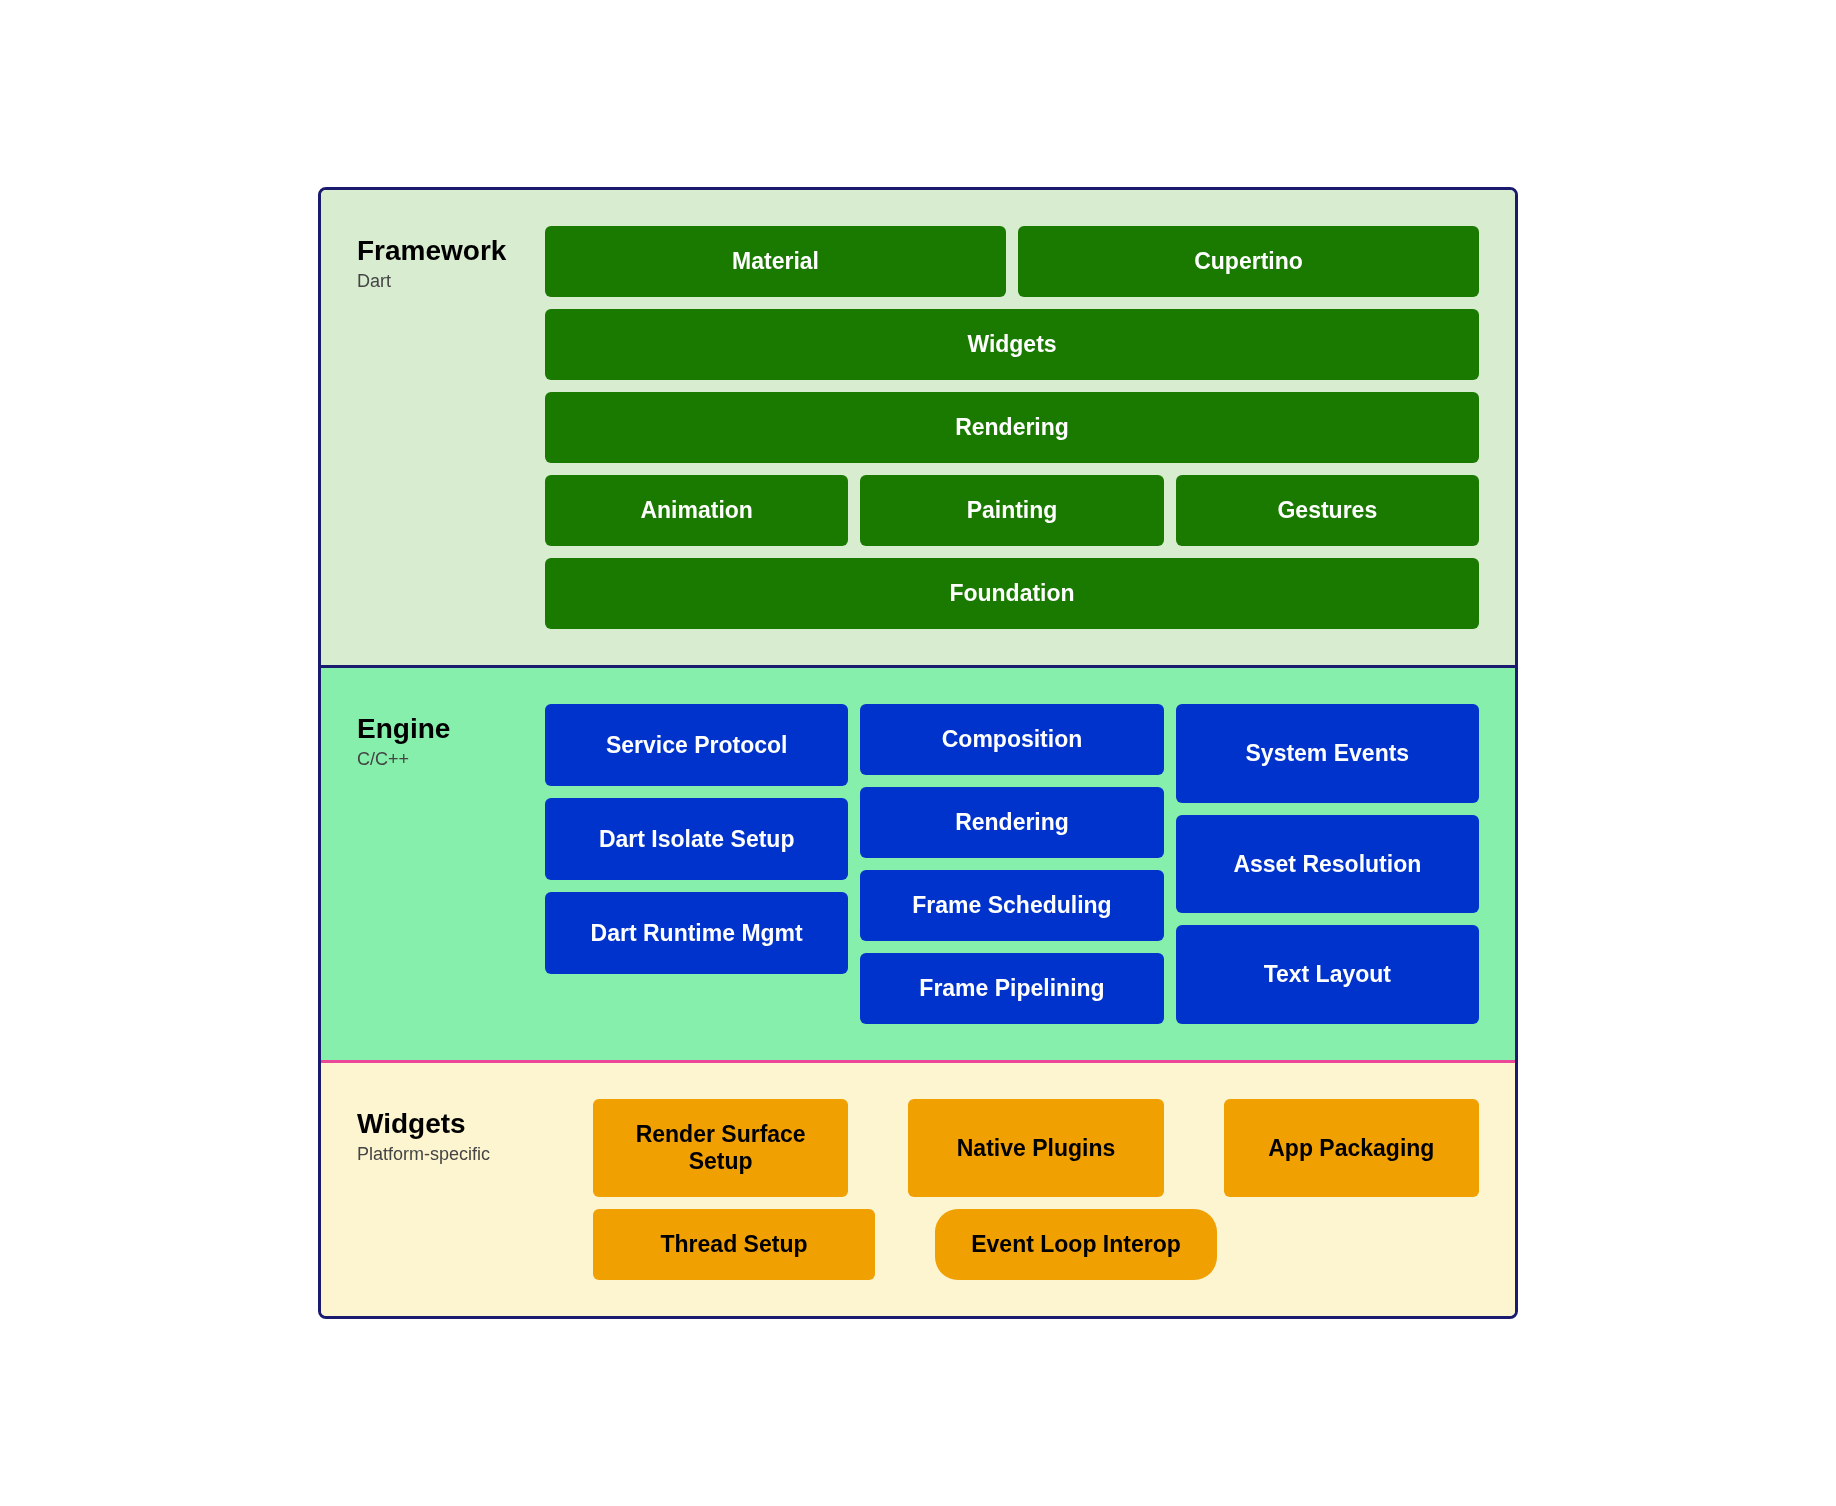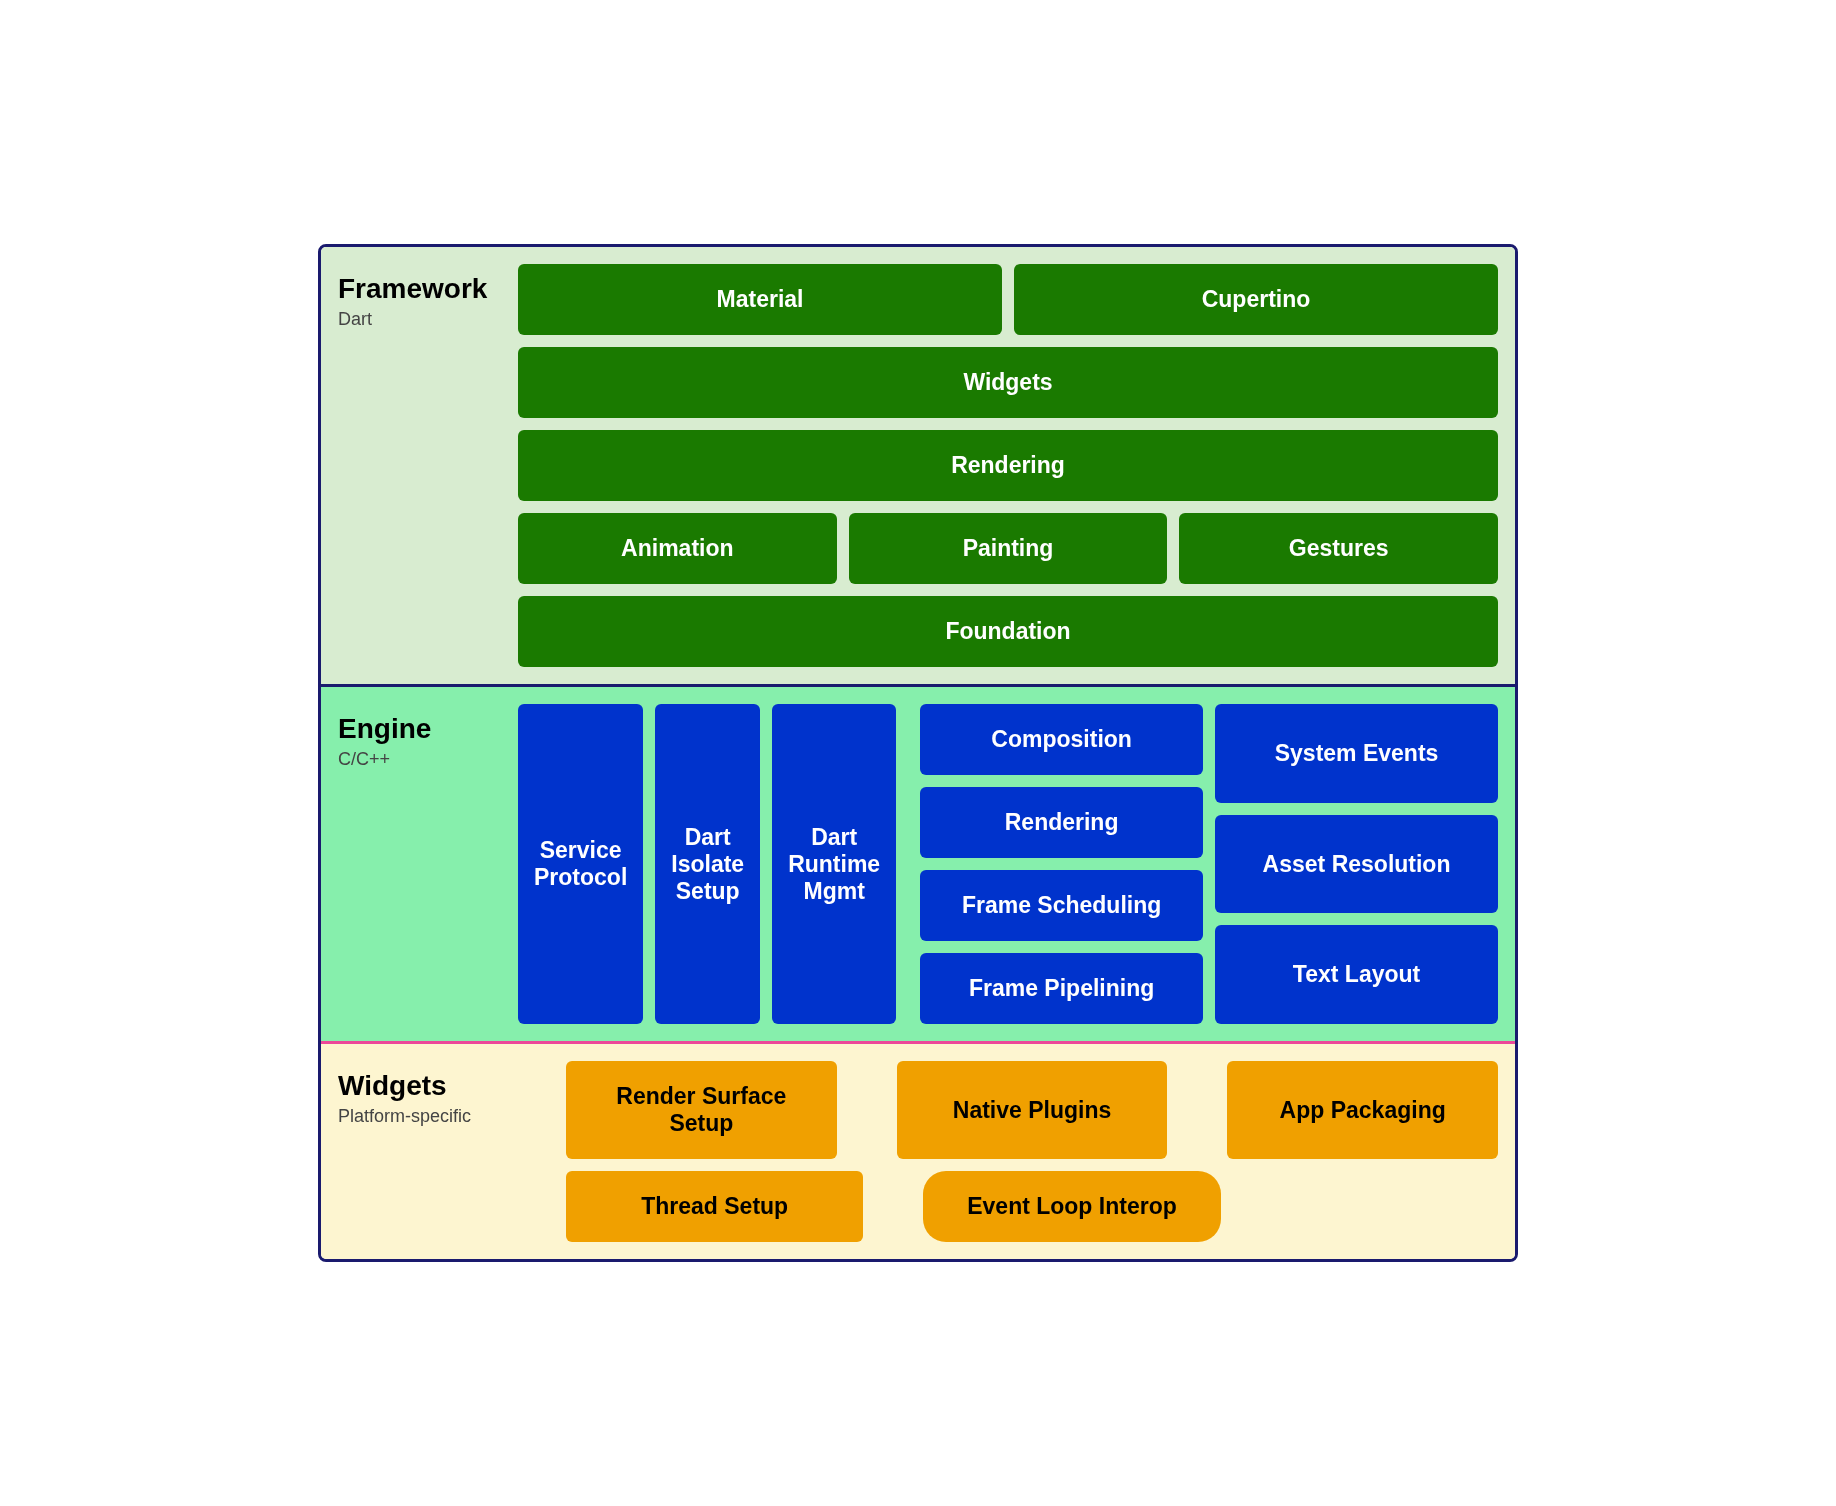--- a/index.html
+++ b/index.html
@@ -25,22 +25,22 @@
       gap: 0;
       border: 3px solid #1a1a6e;
       border-radius: 8px;
       overflow: hidden;
     }
 
     .layer {
       display: flex;
       flex-direction: row;
       align-items: stretch;
-      padding: 17px;
-      gap: 0;
+      padding: 36px;
+      gap: 8px;
       justify-content: flex-end;
     }
 
     .layer-label {
       width: 180px;
       min-width: 180px;
       display: flex;
       flex-direction: column;
       justify-content: flex-start;
       padding-top: 10px;
@@ -121,21 +121,21 @@
     .engine-content {
       flex: 1;
       display: flex;
       flex-direction: row;
       gap: 12px;
     }
 
     .engine-col-left {
       flex: 1;
       display: flex;
-      flex-direction: row;
+      flex-direction: column;
       gap: 12px;
     }
 
     .engine-col-mid {
       flex: 1;
       display: flex;
       flex-direction: column;
       gap: 12px;
     }
 

